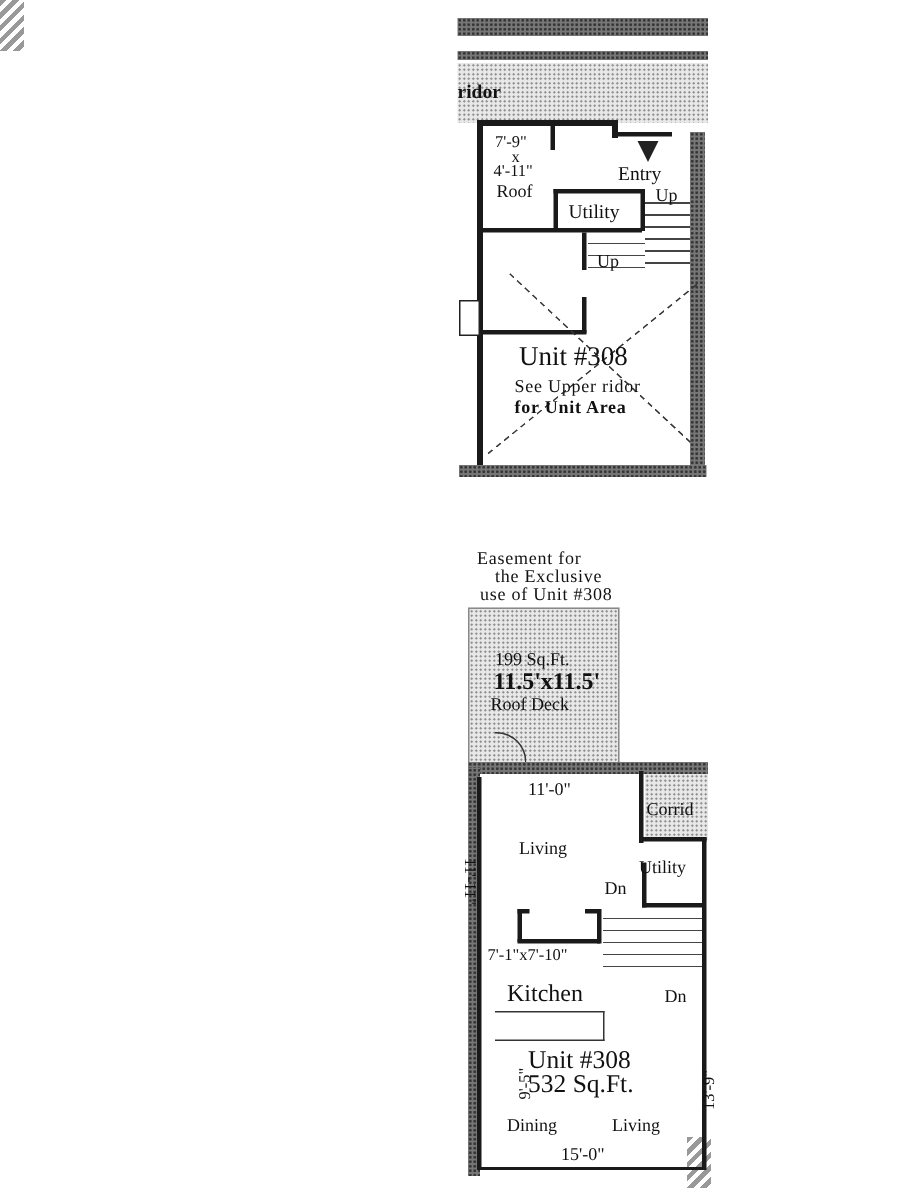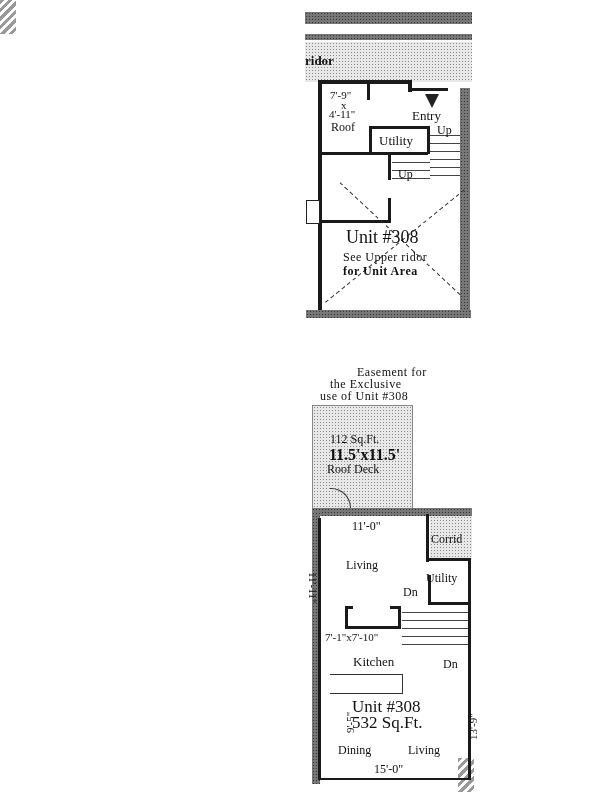--- a/index.html
+++ b/index.html
@@ -56,27 +56,27 @@
   <div class="lbl" style="left:412px;top:109px;font-size:13px;">Entry</div>
   <div class="lbl" style="left:437px;top:124px;font-size:12px;">Up</div>
   <div class="lbl" style="left:379px;top:134px;font-size:13px;">Utility</div>
   <div class="lbl" style="left:398px;top:168px;font-size:12px;">Up</div>
   <div class="lbl" style="left:346px;top:228px;font-size:18px;">Unit #308</div>
   <div class="lbl" style="left:343px;top:251px;font-size:12px;letter-spacing:0.5px;">See Upper ridor</div>
   <div class="lbl" style="left:343px;top:265px;font-size:12px;letter-spacing:0.5px;font-weight:bold;">for Unit Area</div>
 </div>
 
 <div>
-  <div class="lbl" style="left:318px;top:366px;font-size:12px;letter-spacing:0.5px;margin-left:39px;">Easement for</div>
+  <div class="lbl" style="left:318px;top:366px;font-size:12px;letter-spacing:0.5px;">Easement for</div>
   <div class="lbl" style="left:330px;top:378px;font-size:12px;letter-spacing:0.5px;">the Exclusive</div>
   <div class="lbl" style="left:320px;top:390px;font-size:12px;letter-spacing:0.5px;">use of Unit #308</div>
 </div>
 
 <div class="abs dots" style="left:312px;top:405px;width:99px;height:106px;border:1px solid #888;"></div>
-<div class="lbl" style="left:330px;top:433px;font-size:12px;">112 Sq.Ft.</div>
+<div class="lbl" style="left:330px;top:433px;font-size:12px;">199 Sq.Ft.</div>
 <div class="lbl" style="left:329px;top:447px;font-size:16px;font-weight:bold;">11.5'x11.5'</div>
 <div class="lbl" style="left:327px;top:463px;font-size:12px;">Roof Deck</div>
 <div class="abs" style="left:330px;top:488px;width:20px;height:22px;border-top:1px solid #333;border-right:1px solid #333;border-top-right-radius:20px;"></div>
 
 <div>
   <div class="abs darkband" style="left:312px;top:508px;width:160px;height:8px;"></div>
   <div class="abs dots" style="left:430px;top:516px;width:42px;height:44px;"></div>
   <div class="lbl" style="left:431px;top:533px;font-size:12px;">Corrid</div>
 
   <div class="abs darkband" style="left:312px;top:512px;width:8px;height:272px;"></div>
@@ -98,21 +98,21 @@
   <div class="abs" style="left:330px;top:674px;width:72px;height:18px;border-top:1px solid #333;border-right:1px solid #333;border-bottom:1px solid #333;"></div>
 
   <div class="wall" style="left:318px;top:778px;width:152px;height:2px;"></div>
 
   <div class="lbl" style="left:352px;top:520px;font-size:12px;">11'-0"</div>
   <div class="lbl" style="left:318px;top:572px;font-size:11px;transform:rotate(90deg);transform-origin:0 0;">11'-11"</div>
   <div class="lbl" style="left:346px;top:559px;font-size:12px;">Living</div>
   <div class="lbl" style="left:426px;top:572px;font-size:12px;">Utility</div>
   <div class="lbl" style="left:403px;top:586px;font-size:12px;">Dn</div>
   <div class="lbl" style="left:325px;top:632px;font-size:11px;">7'-1"x7'-10"</div>
-  <div class="lbl" style="left:353px;top:655px;font-size:13px;">Kitchen</div>
+  <div class="lbl" style="left:338px;top:655px;font-size:16px;">Kitchen</div>
   <div class="lbl" style="left:443px;top:658px;font-size:12px;">Dn</div>
   <div class="lbl" style="left:352px;top:698px;font-size:17px;">Unit #308</div>
   <div class="lbl" style="left:352px;top:714px;font-size:17px;">532 Sq.Ft.</div>
   <div class="lbl" style="left:345px;top:733px;font-size:11px;transform:rotate(-90deg);transform-origin:0 0;">9'-5"</div>
   <div class="lbl" style="left:468px;top:740px;font-size:11px;transform:rotate(-90deg);transform-origin:0 0;">13'-9"</div>
   <div class="lbl" style="left:338px;top:744px;font-size:12px;">Dining</div>
   <div class="lbl" style="left:408px;top:744px;font-size:12px;">Living</div>
   <div class="lbl" style="left:374px;top:763px;font-size:12px;">15'-0"</div>
 </div>
 

